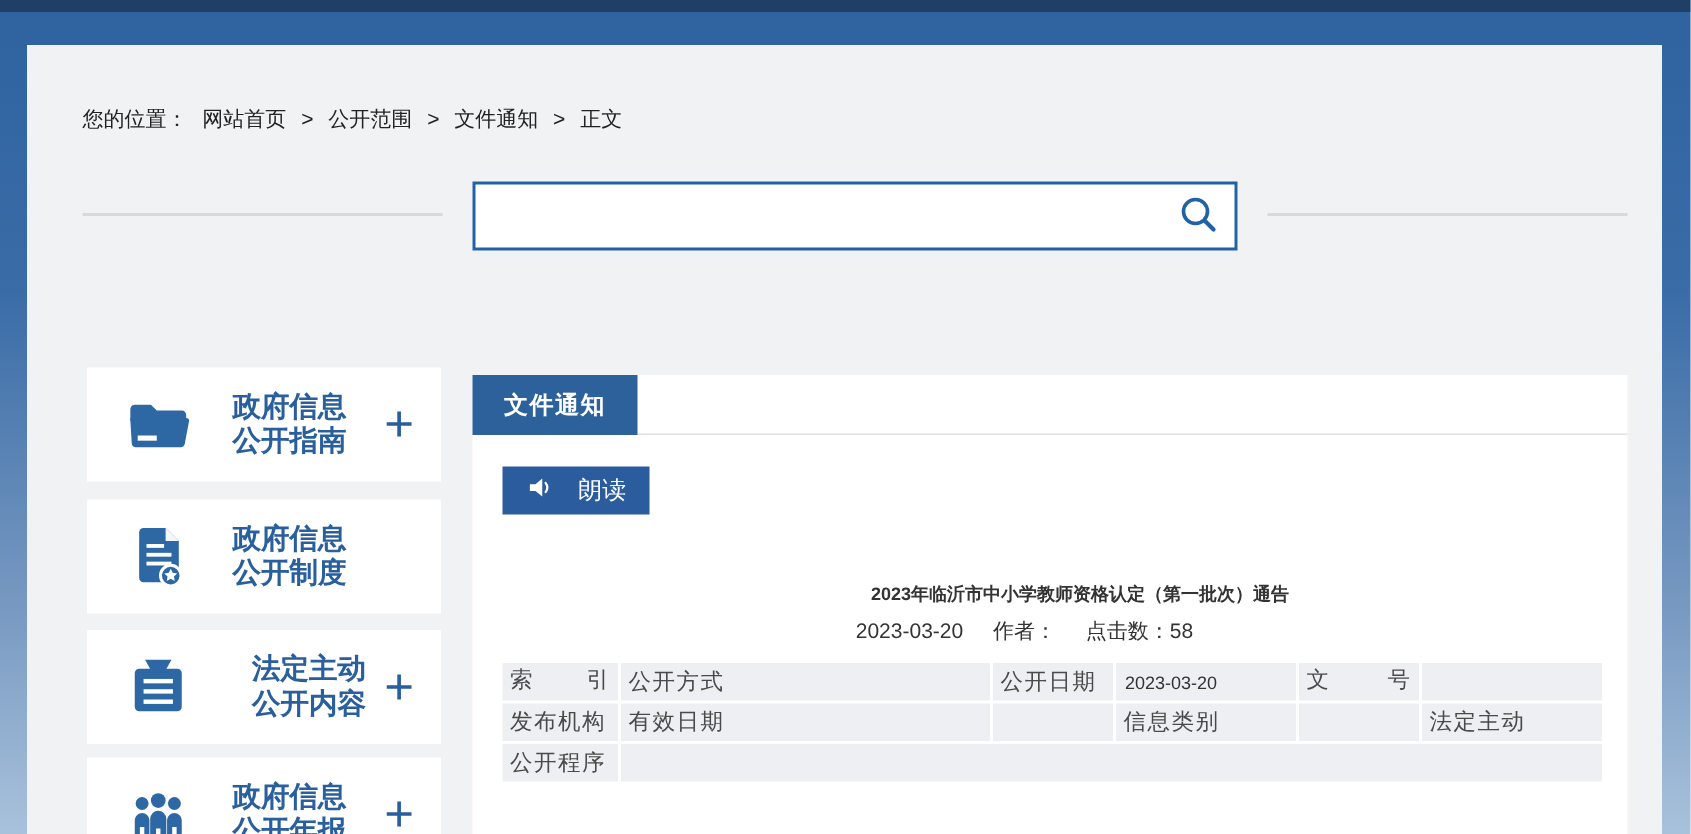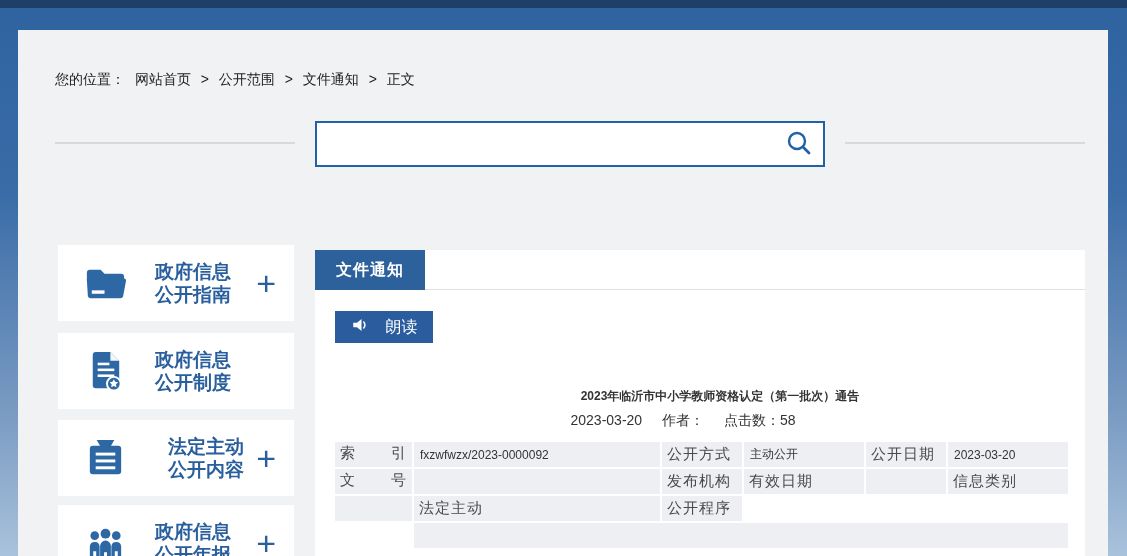--- a/index.html
+++ b/index.html
@@ -173,23 +173,21 @@
     <div class="art-title">2023年临沂市中小学教师资格认定（第一批次）通告</div>
     <div class="art-meta">
       <span>2023-03-20</span>
       <span>作者：</span>
       <span>点击数：58</span>
     </div>
 
     <div class="meta-table">
 
       <div class="cell lab just">索 引 号</div>
-      <div class="cell val">fxzwfwzx/2023-0000092</div>
       <div class="cell lab">公开方式</div>
-      <div class="cell val">主动公开</div>
       <div class="cell lab">公开日期</div>
       <div class="cell val">2023-03-20</div>
 
       <div class="cell lab just">文 号</div>
       <div class="cell val"></div>
       <div class="cell lab">发布机构</div>
       <div class="cell lab">有效日期</div>
       <div class="cell val"></div>
 
       <div class="cell lab">信息类别</div>

